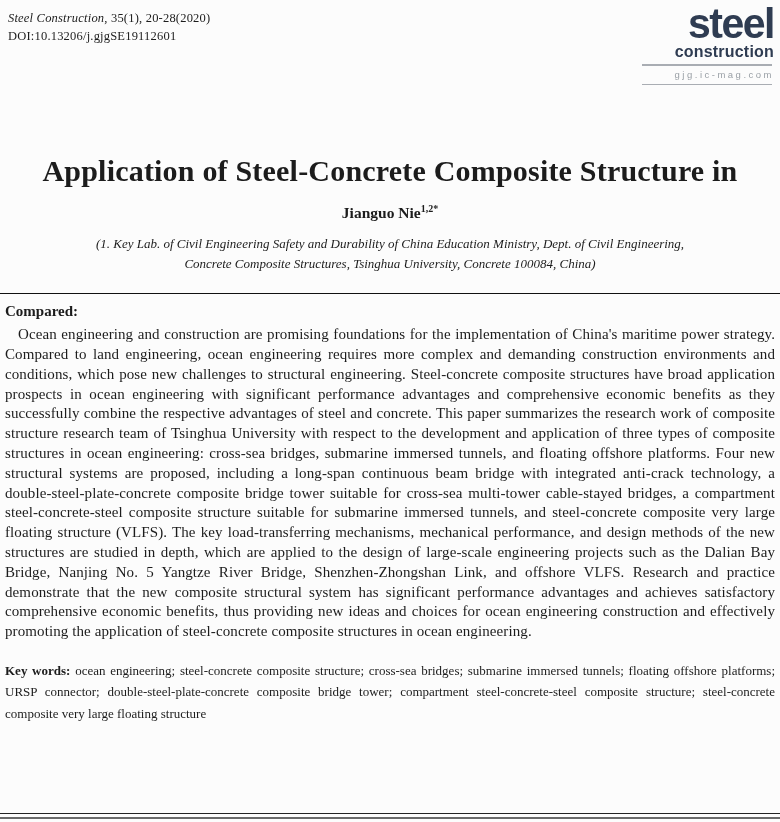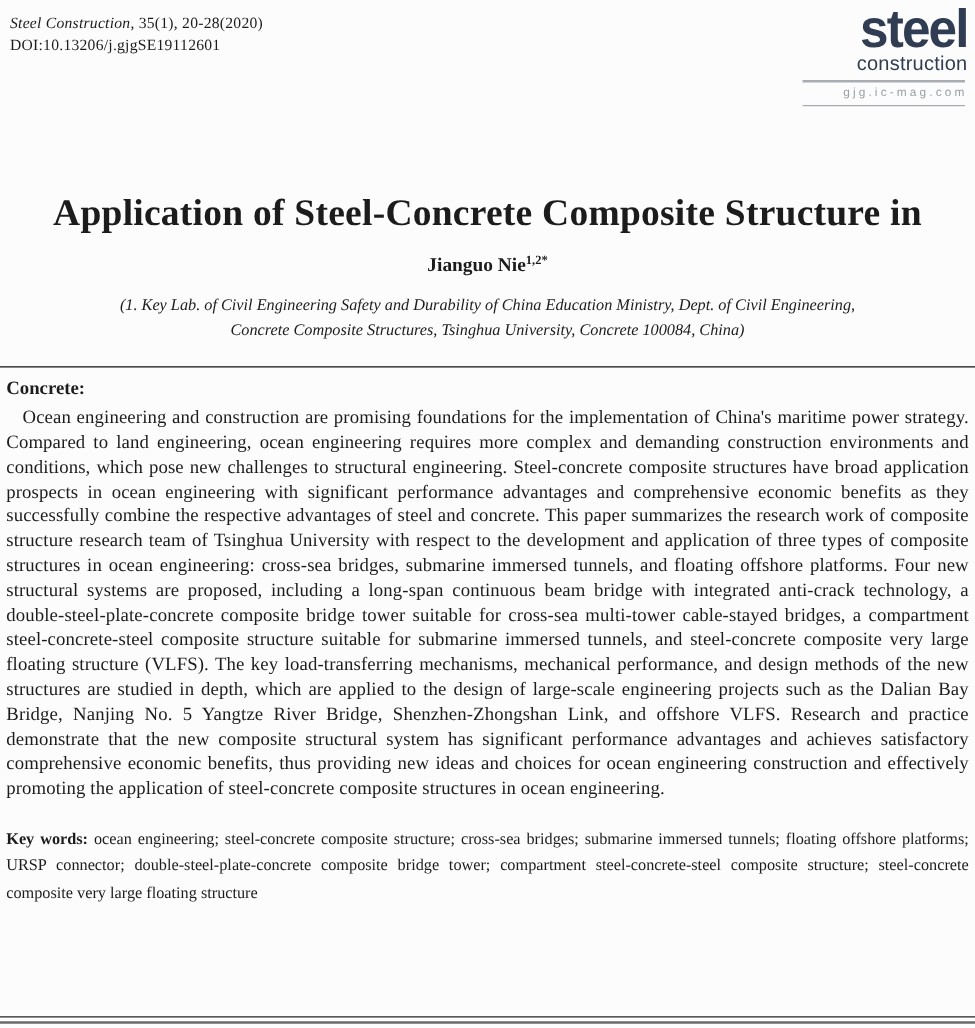--- a/index.html
+++ b/index.html
@@ -42,21 +42,21 @@
   }
   .logo-steel {
     font-size: 41px;
     font-weight: bold;
     line-height: 38px;
     letter-spacing: -1.5px;
     transform: scaleY(1.05);
   }
   .logo-construction {
     font-size: 16px;
-    font-weight: normal;
+    font-weight: bold;
     line-height: 17px;
     letter-spacing: 0.2px;
     margin-top: 1px;
   }
   .logo-rule {
     border: 0;
     border-top: 2px solid #a9adb3;
     margin: 4px 2px 3px 2px;
   }
   .logo-rule.thin {
@@ -167,21 +167,21 @@
 
 <div class="author-line"><span>Jianguo Nie</span><span class="author-sup">1,2*</span></div>
 
 <div class="affiliation">
   <div>(1. Key Lab. of Civil Engineering Safety and Durability of China Education Ministry, Dept. of Civil Engineering,</div>
   <div>Concrete Composite Structures, Tsinghua University, Concrete 100084, China)</div>
 </div>
 
 <hr class="section-rule">
 
-<div class="abstract-label">Concrete:</div>
+<div class="abstract-label">Compared:</div>
 
 <p class="abstract-text">Ocean engineering and construction are promising foundations for the implementation of China's maritime power strategy. Compared to land engineering, ocean engineering requires more complex and demanding construction environments and conditions, which pose new challenges to structural engineering. Steel-concrete composite structures have broad application prospects in ocean engineering with significant performance advantages and comprehensive economic benefits as they successfully combine the respective advantages of steel and concrete. This paper summarizes the research work of composite structure research team of Tsinghua University with respect to the development and application of three types of composite structures in ocean engineering: cross-sea bridges, submarine immersed tunnels, and floating offshore platforms. Four new structural systems are proposed, including a long-span continuous beam bridge with integrated anti-crack technology, a double-steel-plate-concrete composite bridge tower suitable for cross-sea multi-tower cable-stayed bridges, a compartment steel-concrete-steel composite structure suitable for submarine immersed tunnels, and steel-concrete composite very large floating structure (VLFS). The key load-transferring mechanisms, mechanical performance, and design methods of the new structures are studied in depth, which are applied to the design of large-scale engineering projects such as the Dalian Bay Bridge, Nanjing No. 5 Yangtze River Bridge, Shenzhen-Zhongshan Link, and offshore VLFS. Research and practice demonstrate that the new composite structural system has significant performance advantages and achieves satisfactory comprehensive economic benefits, thus providing new ideas and choices for ocean engineering construction and effectively promoting the application of steel-concrete composite structures in ocean engineering.</p>
 
 <p class="keywords"><span class="keywords-label">Key words:</span><span> ocean engineering; steel-concrete composite structure; cross-sea bridges; submarine immersed tunnels; floating offshore platforms; URSP connector; double-steel-plate-concrete composite bridge tower; compartment steel-concrete-steel composite structure; steel-concrete composite very large floating structure</span></p>
 
 <div class="footer-rules">
   <hr class="footer-rule-thin">
   <hr class="footer-rule-thick">
 </div>
 

